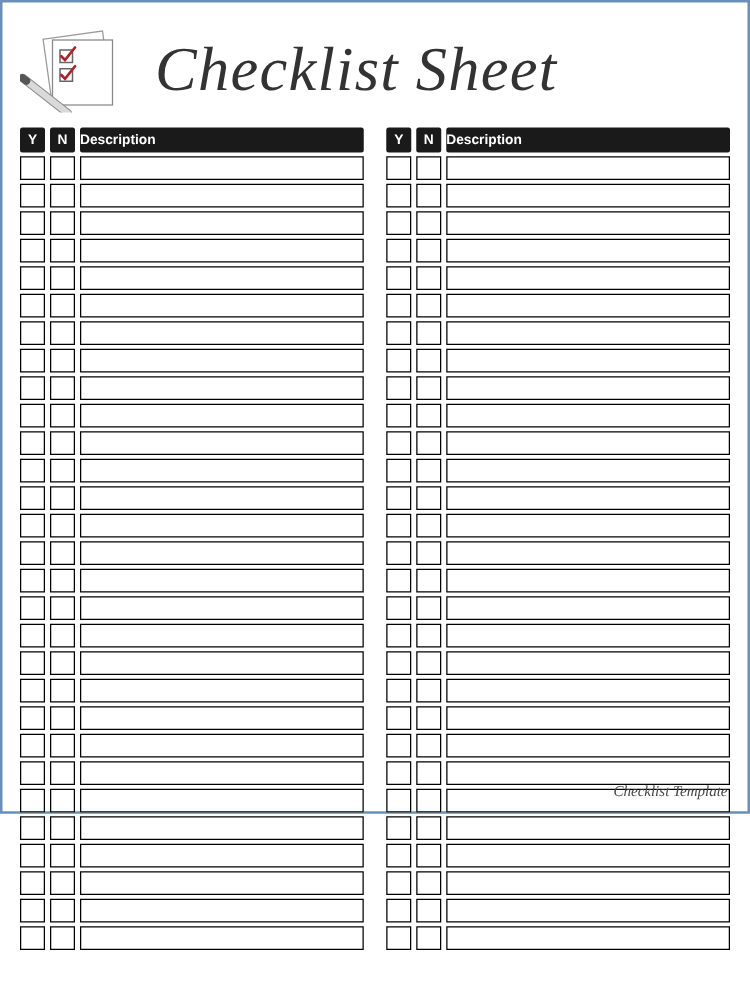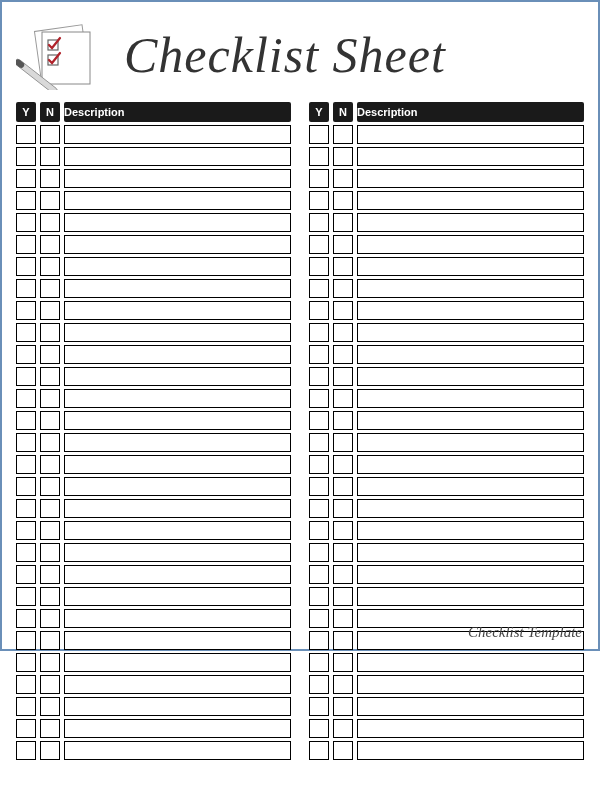--- a/index.html
+++ b/index.html
@@ -92,21 +92,21 @@
     height: 19px;
     border: 1px solid #000;
     background: #fff;
   }
   .footer {
     position: absolute;
     bottom: 8px;
     right: 16px;
     font-family: "Brush Script MT", cursive;
     font-style: italic;
-    font-size: 15px;
+    font-size: 12px;
     color: #444;
   }
 </style>
 </head>
 <body>
 
 <div class="page">
 
   <div class="header">
     <div class="logo">

